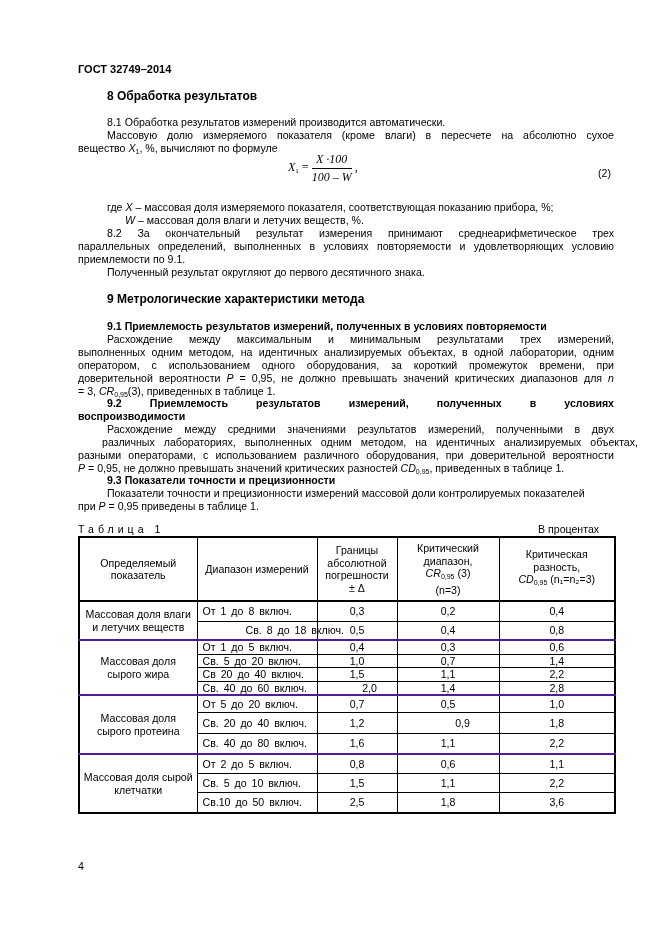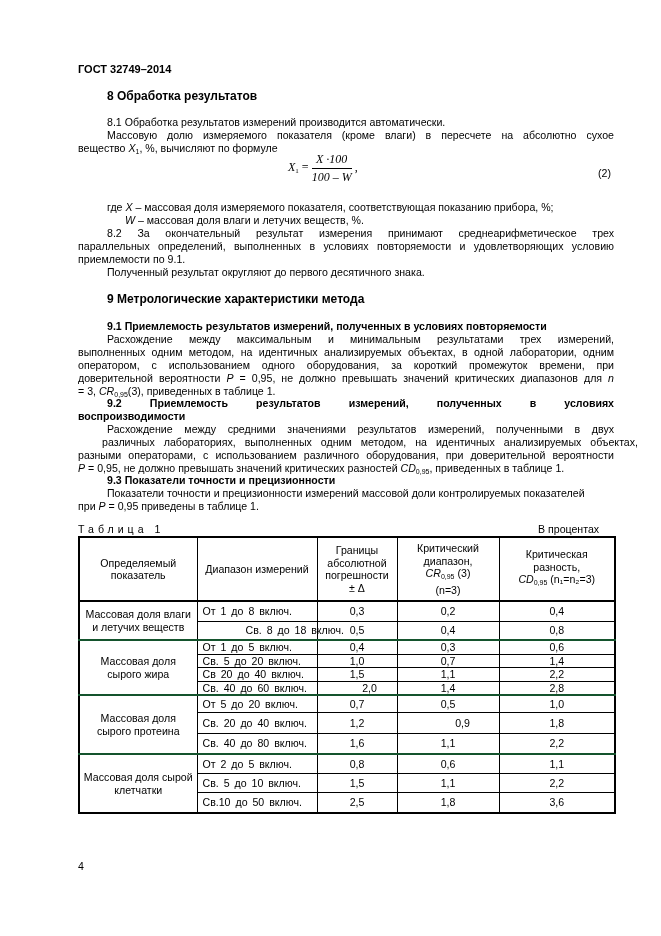--- a/index.html
+++ b/index.html
@@ -19,21 +19,21 @@
   .eqnum { left: 598px; top: 167px; }
   sub { font-size: 7px; vertical-align: -2px; }
   i { font-style: italic; }
 
   table.t1 { position: absolute; left: 78px; top: 536px; width: 536px; border-collapse: collapse;
              border: 2px solid #000; table-layout: fixed; }
   table.t1 td { border: 1px solid #000; padding: 0 3px; text-align: center; font-size: 10.6px;
                 line-height: 12.5px; vertical-align: middle; }
   table.t1 thead td { border-bottom: 2px solid #000; height: 62px; }
   table.t1 td.rng { text-align: left; padding-left: 5px; white-space: nowrap; word-spacing: 2px; }
-  table.t1 tr.grp-start td { border-top: 2px solid #14532d; }
+  table.t1 tr.grp-start td { border-top: 2px solid #4c1d95; }
   .cap-left { left: 78px; top: 523px; letter-spacing: 4px; }
   .cap-right { left: 538px; top: 523px; }
   .page-no { left: 78px; top: 860px; }
 </style>
 </head>
 <body>
 
 <div class="abs doc-id">ГОСТ 32749–2014</div>
 
 <div class="abs h1" style="left:107px; top:89px;">8  Обработка результатов</div>

